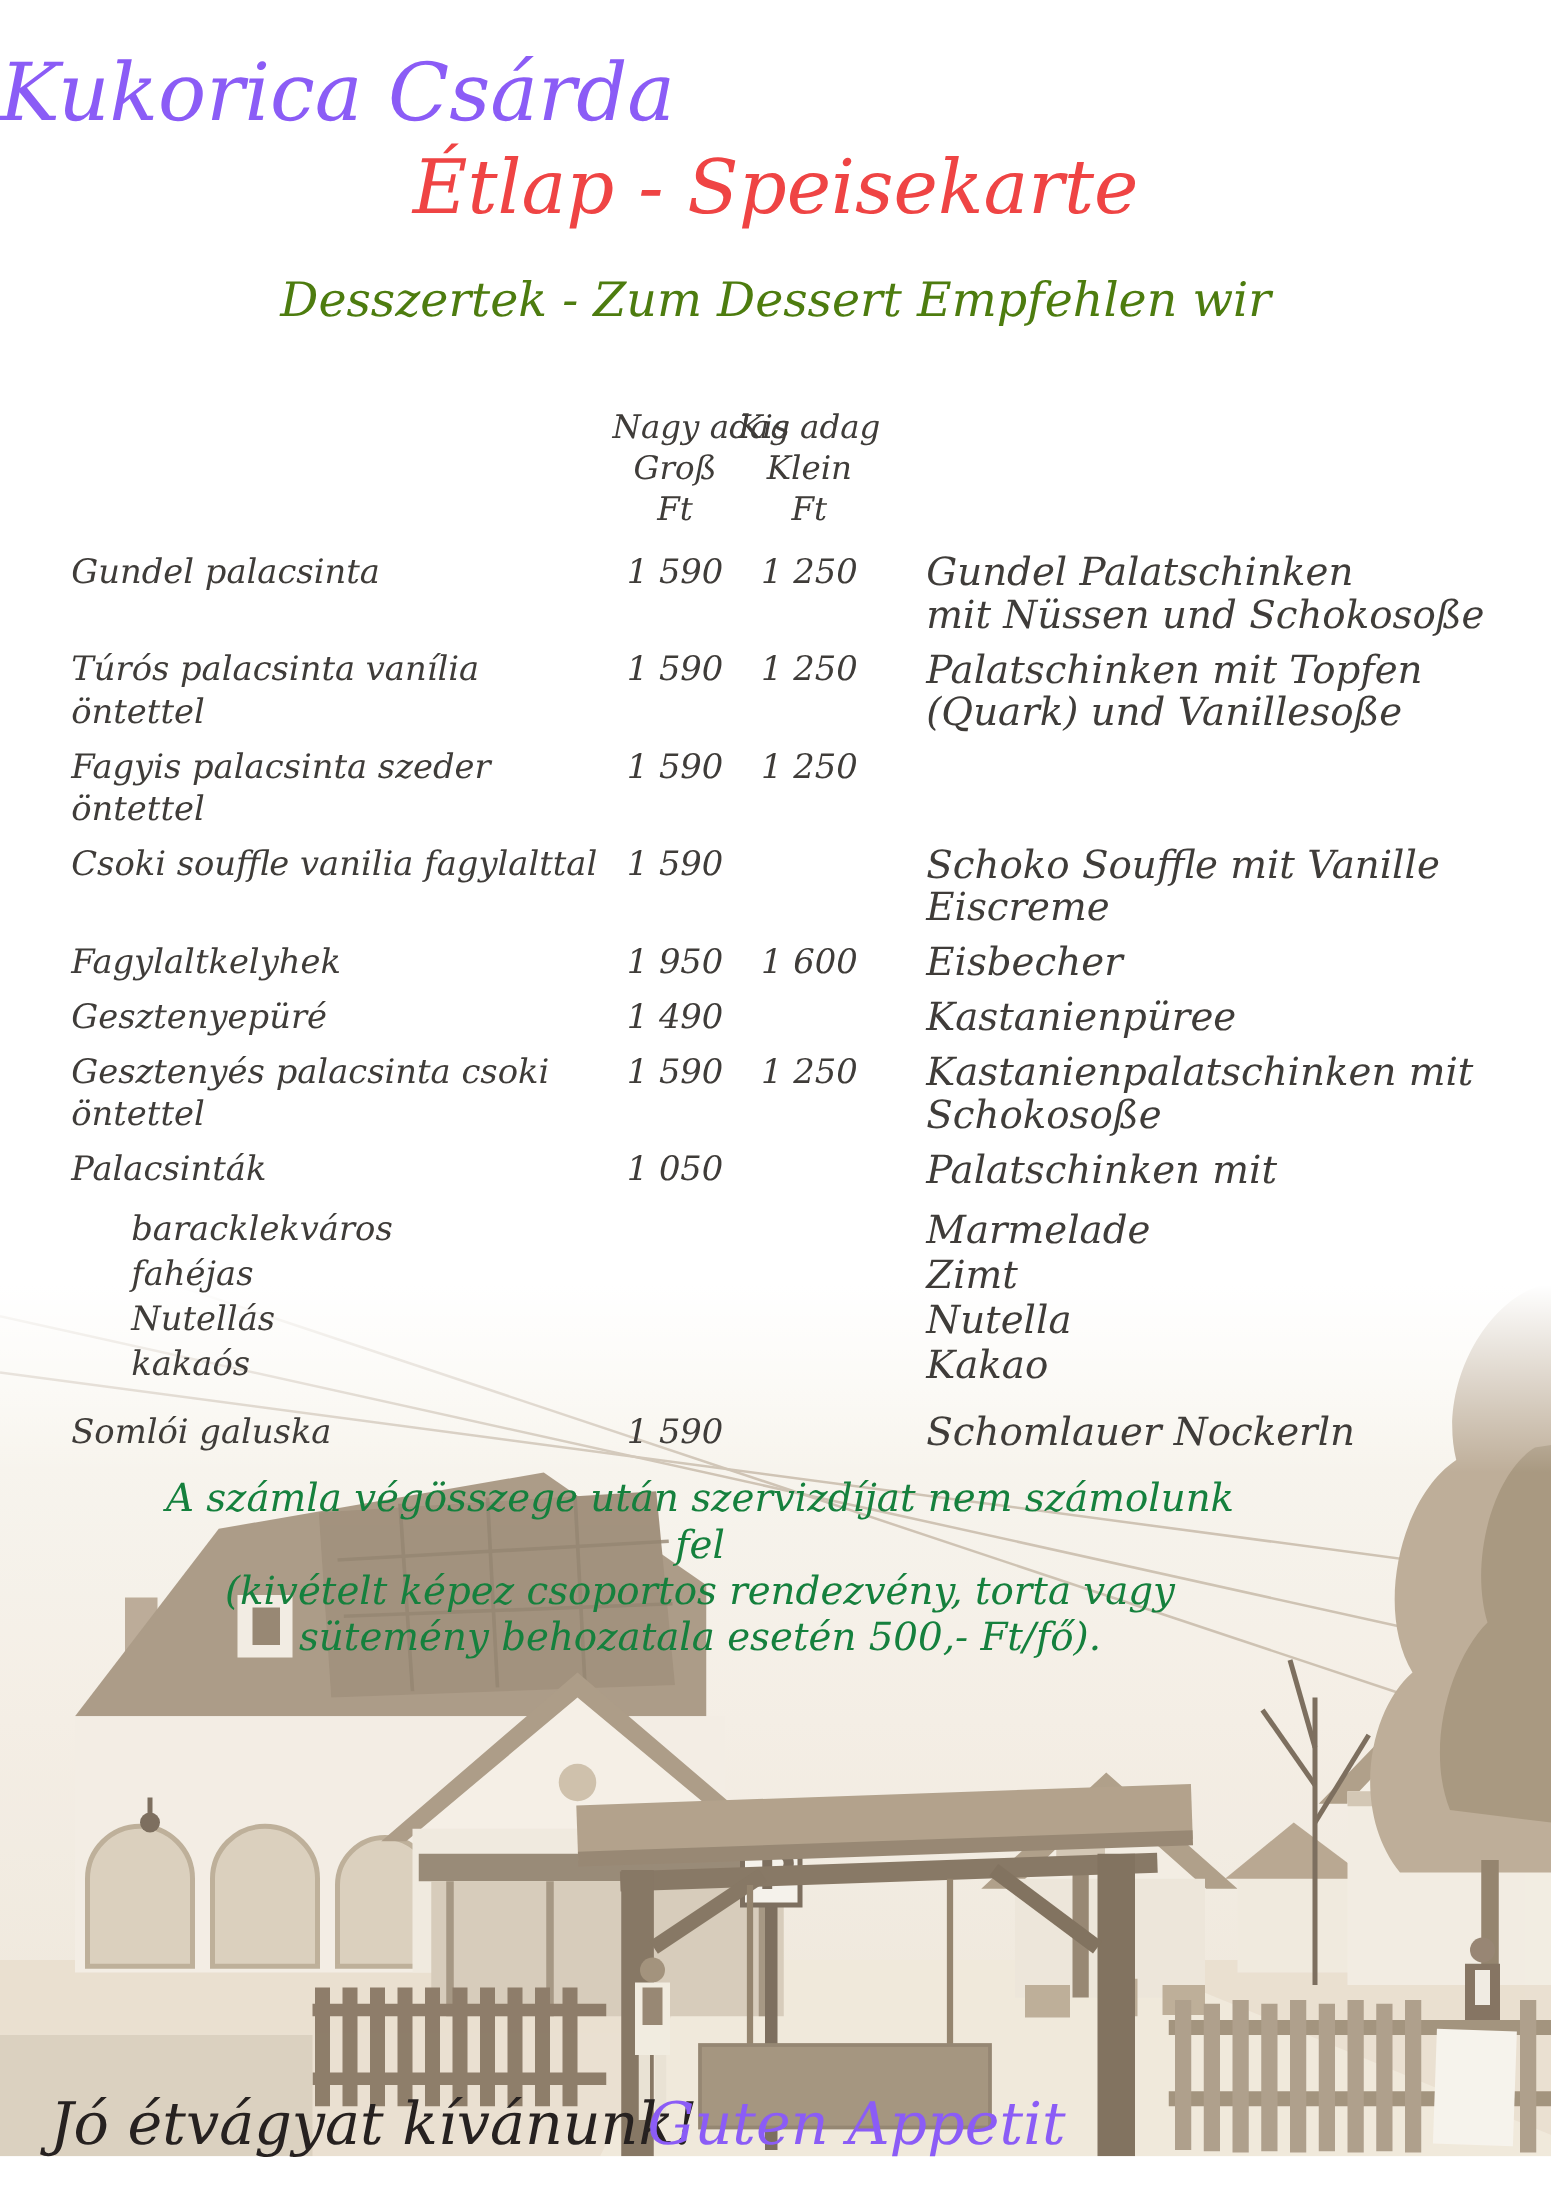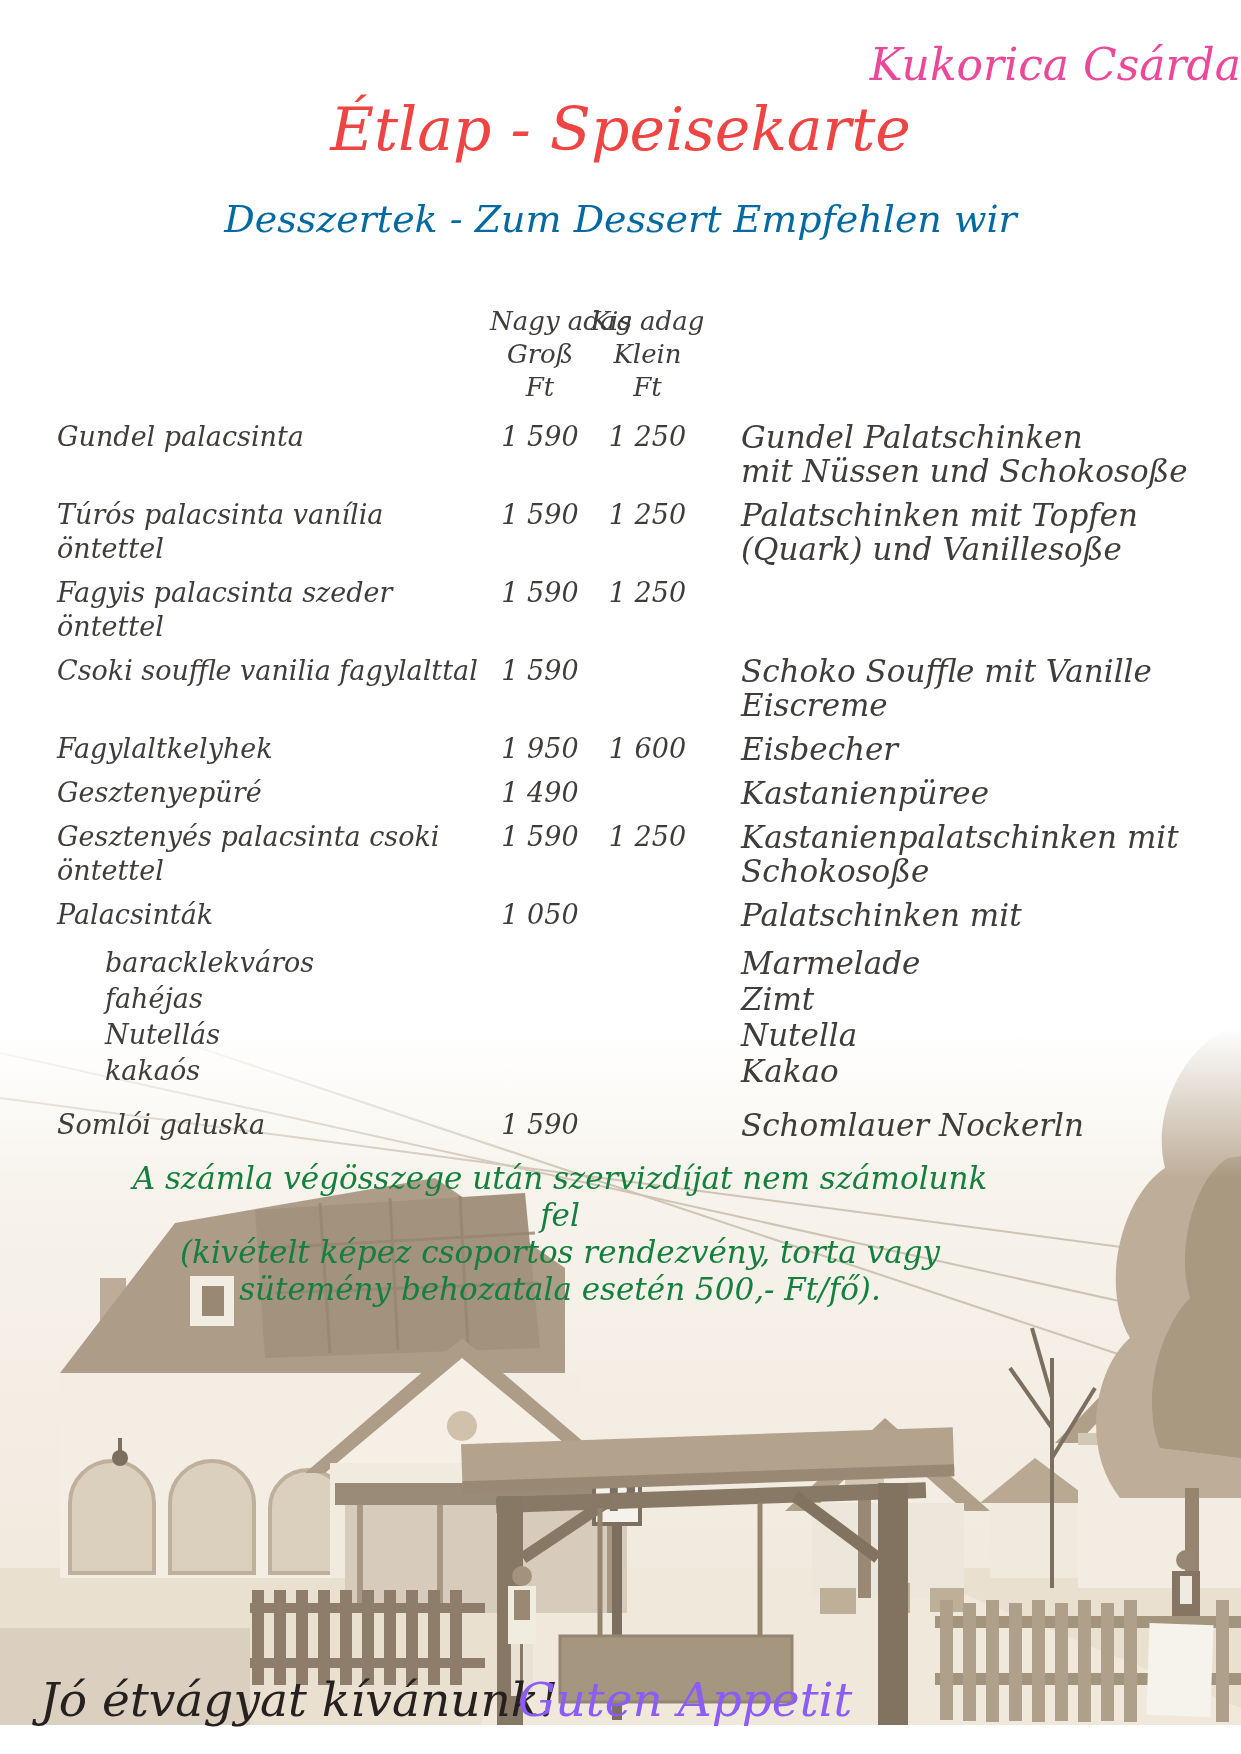--- a/index.html
+++ b/index.html
@@ -12,33 +12,33 @@
     color:#3f3c39;
   }
   
   .photo-wrap{position:absolute;top:1028px;left:0;width:1241px;height:697px;z-index:1;}
   .photo-wrap svg{display:block;}
   .photo-fade-top{position:absolute;top:0;left:0;width:100%;height:150px;
     background:linear-gradient(#ffffff, rgba(255,255,255,0));pointer-events:none;}
   
   .content{position:relative;z-index:2;}
   .title{
-    margin-top:42px;text-align:right;
-    font-style:italic;font-size:44px;line-height:1.05;
-    color:#ec4899;
+    margin-top:42px;text-align:left;
+    font-style:italic;font-size:64px;line-height:1.05;
+    color:#8b5cf6;
   }
   .subtitle{
     margin-top:10px;text-align:center;
     font-style:italic;font-size:60px;line-height:1.05;
     color:#ef4444;
   }
   .section-title{
     margin-top:38px;text-align:center;
     font-style:italic;font-size:38px;line-height:1.1;
-    color:#0369a1;
+    color:#4d7c0f;
   }
   
   .grid{display:grid;grid-template-columns:433px 100px 115px auto;align-items:start;}
   .menu-area{padding-left:57px;padding-right:20px;}
   .col-headers{margin-top:64px;}
   .hdr-cell{text-align:center;font-style:italic;font-size:26px;line-height:33px;white-space:nowrap;}
   .menu{margin-top:16px;}
   .row{margin-bottom:10px;}
   .row.sub{margin-bottom:2px;}
   .row.tight{margin-bottom:14px;}

